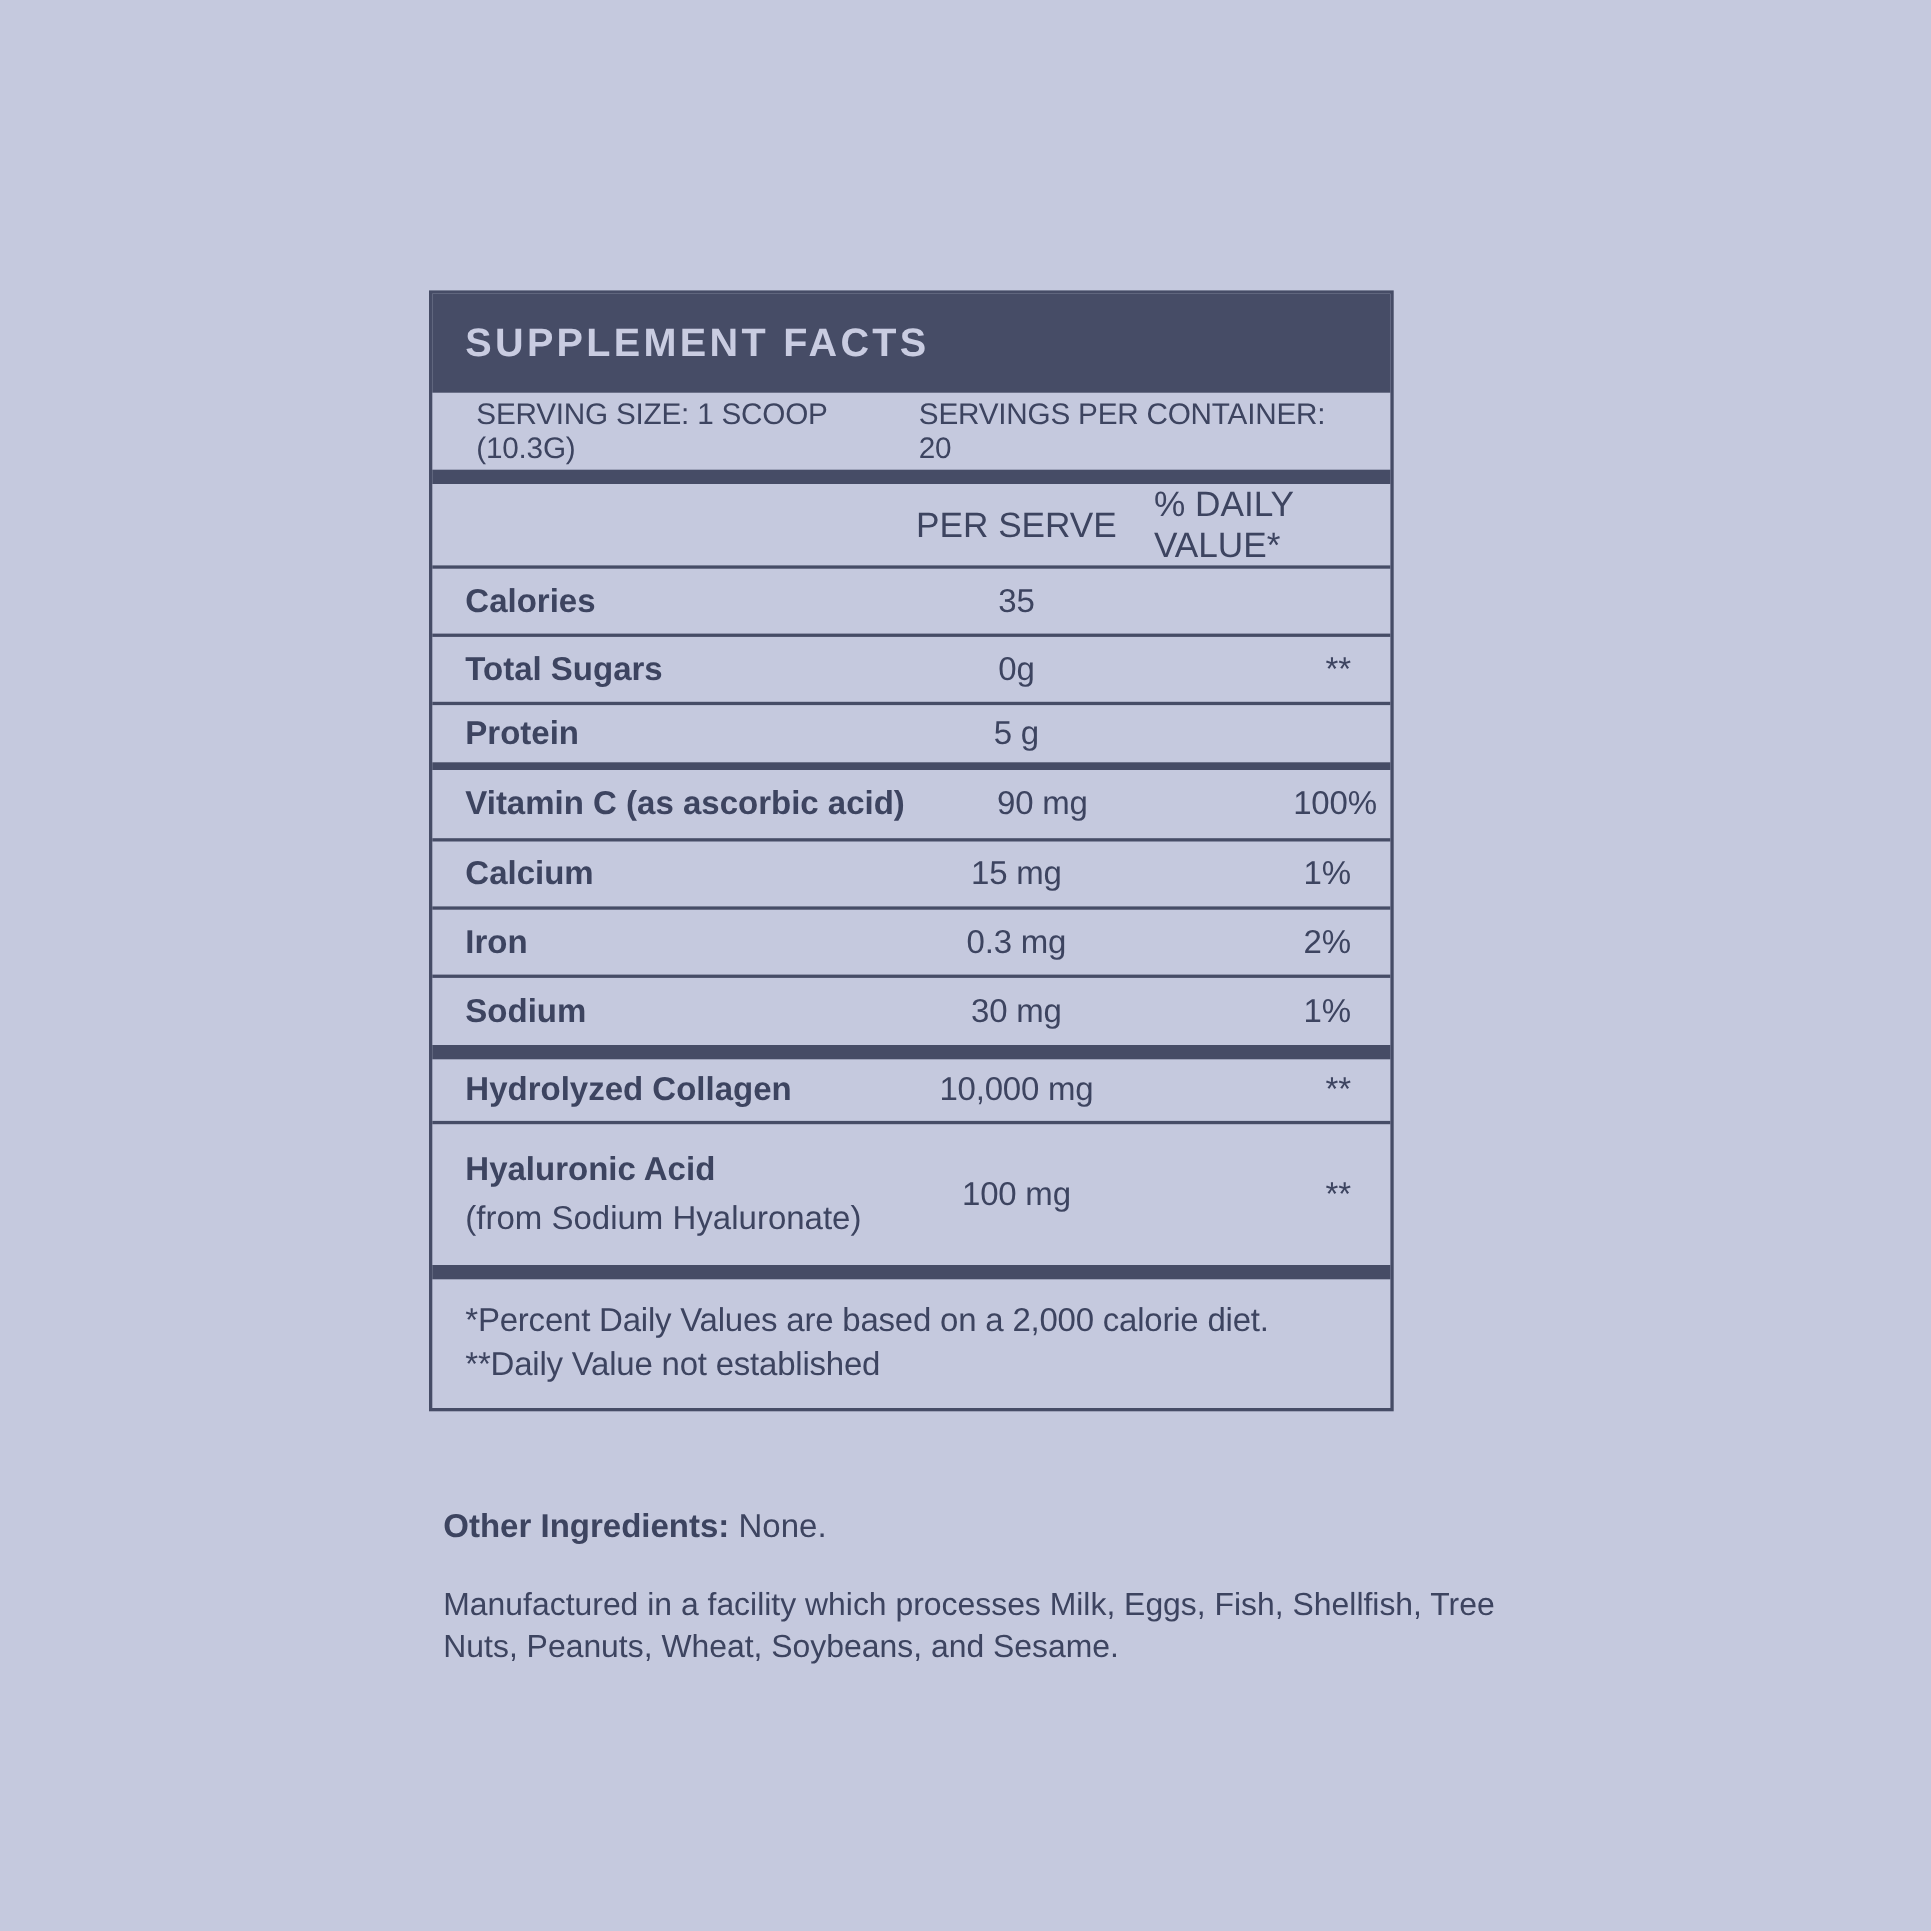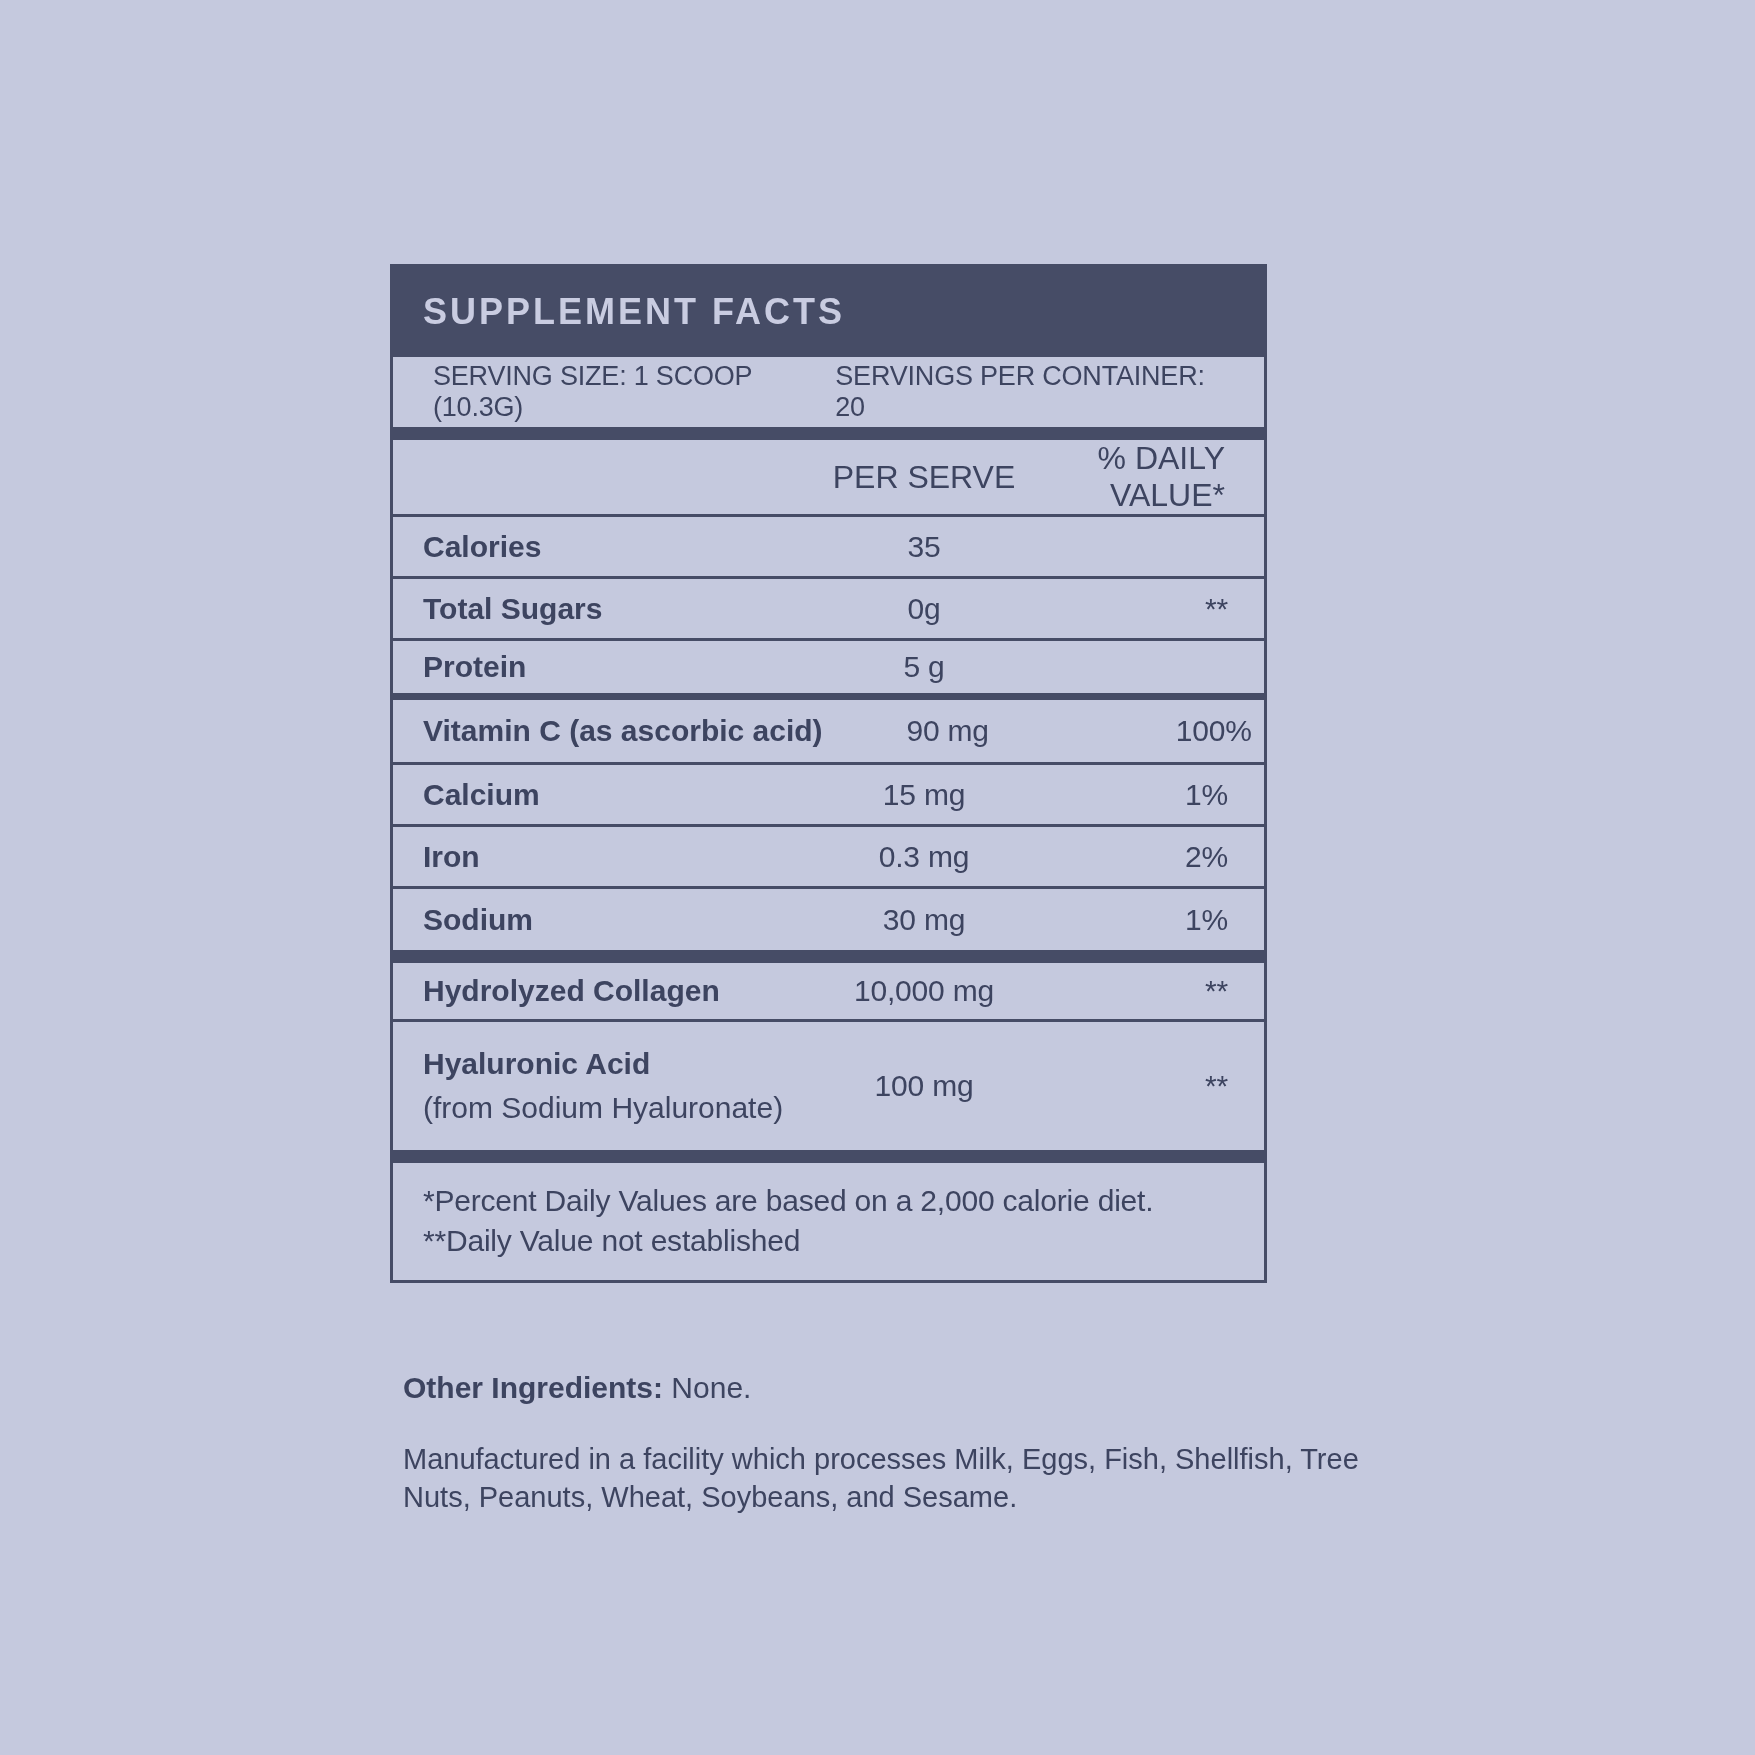--- a/index.html
+++ b/index.html
@@ -48,21 +48,21 @@
   }
   .bar{height:13px;background:var(--navy);}
   .cols-header{
     display:grid;
     grid-template-columns:1fr 250px 215px;
     align-items:center;
     min-height:54px;
     font-size:32px;
   }
   .cols-header .per-serve{text-align:center;}
-  .cols-header .dv{text-align:right;padding-right:39px;}
+  .cols-header .dv{text-align:left;padding-right:28px;}
   .row{
     display:grid;
     grid-template-columns:1fr 250px 215px;
     align-items:center;
     min-height:62px;
     border-top:3px solid var(--navy);
     font-size:30px;
   }
   .row .name{padding-left:30px;font-weight:bold;white-space:nowrap;}
   .row .name .subname{display:block;font-weight:normal;margin-top:10px;}

